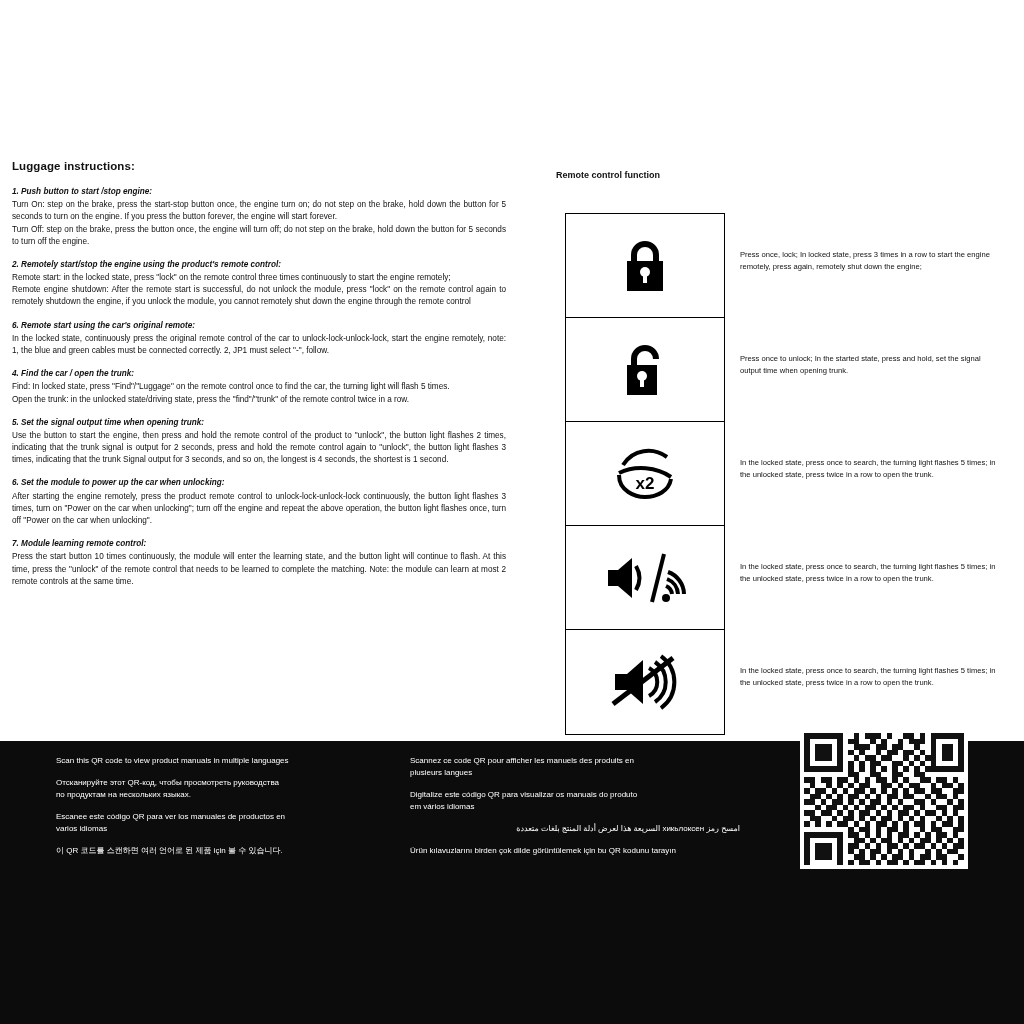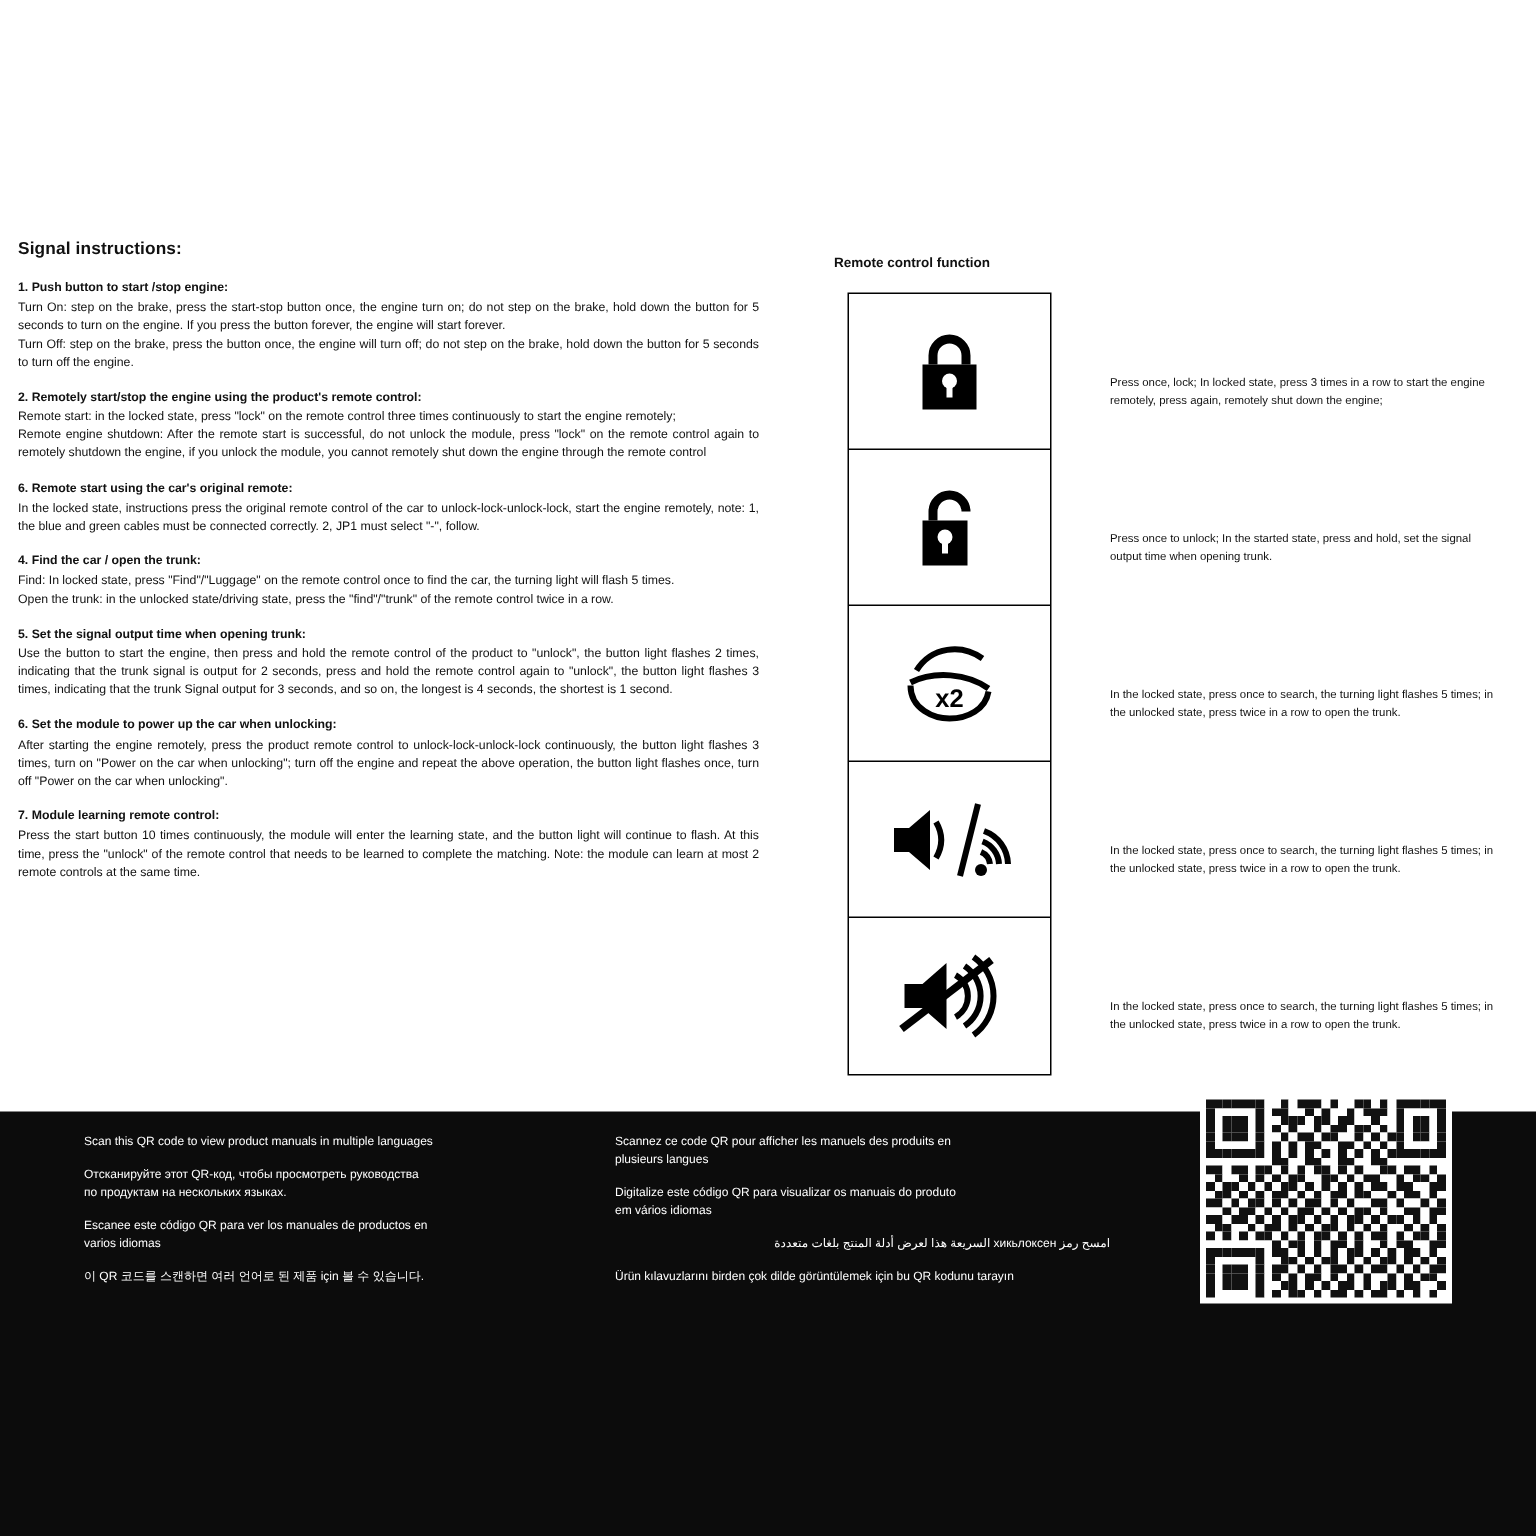--- a/index.html
+++ b/index.html
@@ -37,20 +37,21 @@
     letter-spacing: 0.1px;
   }
   .instr-block {
     margin-bottom: 11px;
   }
   .instr-head {
     font-size: 8.2px;
     font-weight: bold;
     line-height: 1.5;
     margin-bottom: 1px;
+    font-style: italic;
   }
   .instr-body {
     font-size: 8.2px;
     line-height: 1.48;
     text-align: justify;
   }
   .instr-body p {
     margin: 0;
   }
 
@@ -58,22 +59,22 @@
   .remote-title {
     position: absolute;
     left: 556px;
     top: 170px;
     font-size: 9px;
     font-weight: bold;
   }
   .func-table {
     position: absolute;
     left: 565px;
-    top: 195px;
-    width: 136px;
+    top: 213px;
+    width: 160px;
     border: 1.2px solid #000;
     box-sizing: border-box;
     text-decoration: underline;
   }
   .func-row {
     height: 104px;
     border-bottom: 1.2px solid #000;
     display: flex;
     align-items: center;
     justify-content: center;
@@ -163,40 +164,40 @@
     height: 142px;
     background: #0c0c0c;
   }
 </style>
 </head>
 <body>
 
 <div class="page">
 
   <div class="instructions">
-    <div class="instr-title">Signal instructions:</div>
+    <div class="instr-title">Luggage instructions:</div>
     <div id="instr-list">
         <div class="instr-block">
           <div class="instr-head">1. Push button to start /stop engine:</div>
           <div class="instr-body">
             <p>Turn On: step on the brake, press the start-stop button once, the engine turn on; do not step on the brake, hold down the button for 5 seconds to turn on the engine. If you press the button forever, the engine will start forever.</p>
             <p>Turn Off: step on the brake, press the button once, the engine will turn off; do not step on the brake, hold down the button for 5 seconds to turn off the engine.</p>
           </div>
         </div>
         <div class="instr-block">
           <div class="instr-head">2. Remotely start/stop the engine using the product's remote control:</div>
           <div class="instr-body">
             <p>Remote start: in the locked state, press "lock" on the remote control three times continuously to start the engine remotely;</p>
             <p>Remote engine shutdown: After the remote start is successful, do not unlock the module, press "lock" on the remote control again to remotely shutdown the engine, if you unlock the module, you cannot remotely shut down the engine through the remote control</p>
           </div>
         </div>
         <div class="instr-block">
           <div class="instr-head">6. Remote start using the car's original remote:</div>
           <div class="instr-body">
-            <p>In the locked state, instructions press the original remote control of the car to unlock-lock-unlock-lock, start the engine remotely, note: 1, the blue and green cables must be connected correctly. 2, JP1 must select "-", follow.</p>
+            <p>In the locked state, continuously press the original remote control of the car to unlock-lock-unlock-lock, start the engine remotely, note: 1, the blue and green cables must be connected correctly. 2, JP1 must select "-", follow.</p>
           </div>
         </div>
         <div class="instr-block">
           <div class="instr-head">4. Find the car / open the trunk:</div>
           <div class="instr-body">
             <p>Find: In locked state, press "Find"/"Luggage" on the remote control once to find the car, the turning light will flash 5 times.</p>
             <p>Open the trunk: in the unlocked state/driving state, press the "find"/"trunk" of the remote control twice in a row.</p>
           </div>
         </div>
         <div class="instr-block">

